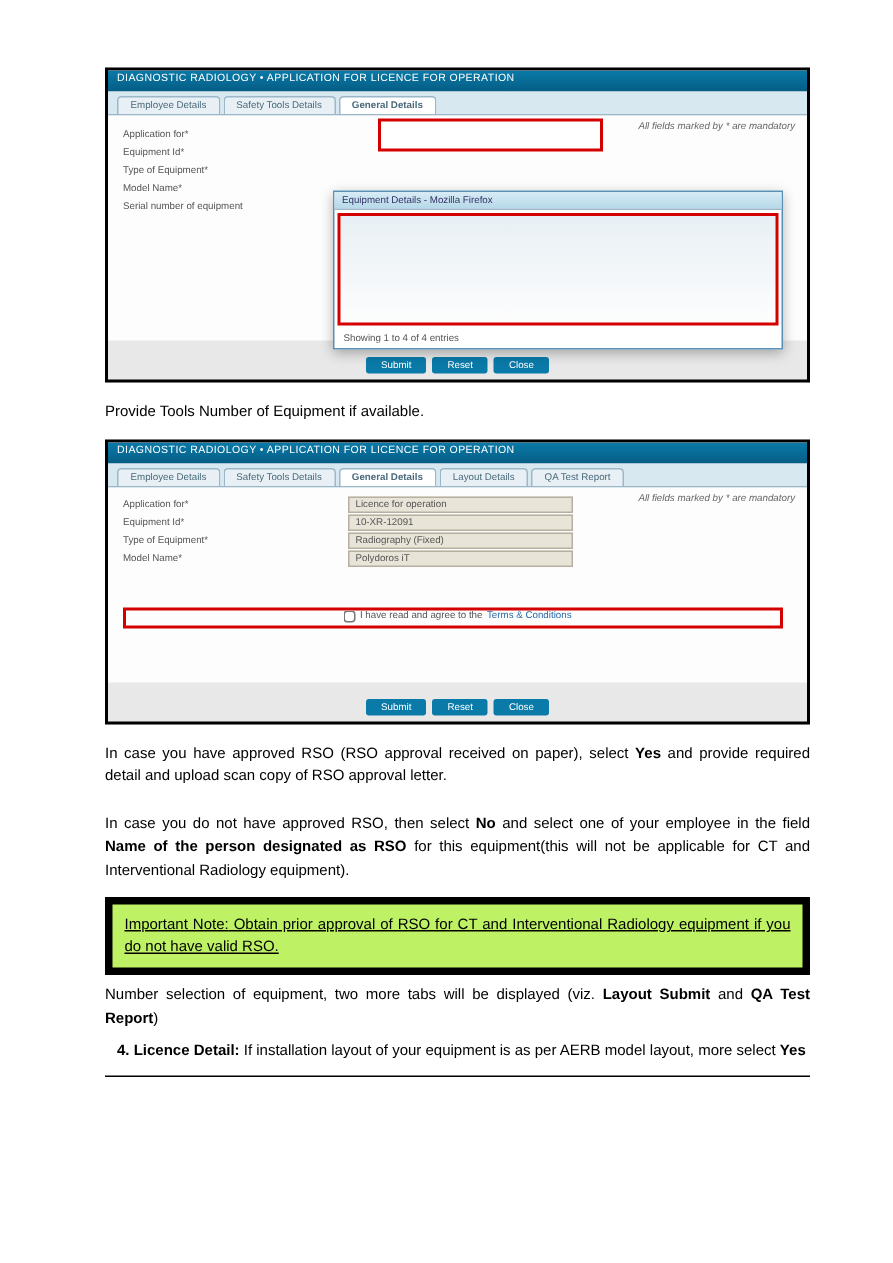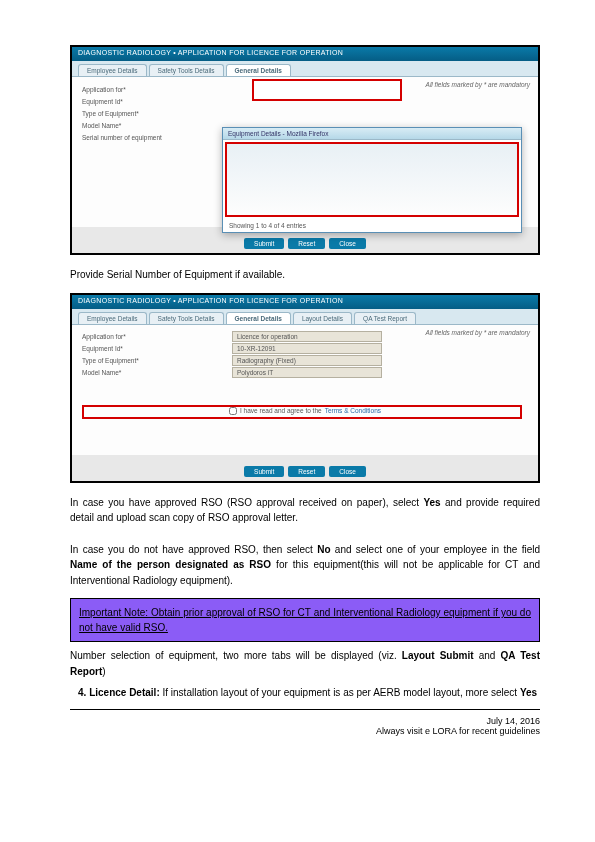--- a/index.html
+++ b/index.html
@@ -149,22 +149,22 @@
     margin-top: 28px;
   }
   .terms-row a { color: #2a6aa8; }
   .body-text {
     font-size: 10px;
     line-height: 1.55;
     margin: 10px 0;
     text-align: justify;
   }
   .note-box {
-    background: #8b5cf6;
-    border: 1px solid #000000;
+    background: #bef264;
+    border: 5px solid #000000;
     padding: 6px 8px;
     font-size: 10px;
     line-height: 1.5;
     margin: 4px 0;
     text-align: justify;
   }
   .list-item {
     font-size: 10px;
     line-height: 1.55;
     margin: 6px 0 0 0;
@@ -222,21 +222,21 @@
     <div class="modal-body"></div>
     <div class="modal-footer">Showing 1 to 4 of 4 entries</div>
   </div>
   <div class="btn-bar">
     <button class="btn">Submit</button>
     <button class="btn">Reset</button>
     <button class="btn">Close</button>
   </div>
 </div>
 
-<p class="body-text">Provide Serial Number of Equipment if available.</p>
+<p class="body-text">Provide Tools Number of Equipment if available.</p>
 
 <div class="screenshot ss2">
   <div class="app-header">DIAGNOSTIC RADIOLOGY • APPLICATION FOR LICENCE FOR OPERATION</div>
   <div class="tab-bar">
     <div class="tab">Employee Details</div>
     <div class="tab">Safety Tools Details</div>
     <div class="tab active">General Details</div>
     <div class="tab">Layout Details</div>
     <div class="tab">QA Test Report</div>
   </div>
@@ -286,17 +286,13 @@
 <p class="list-item">
   <span>Number selection of equipment, two more tabs will be displayed (viz. </span><b>Layout Submit</b><span> and </span><b>QA Test Report</b><span>)</span>
 </p>
 <p class="list-item list-sub">
   <b>4.</b> <b>Licence Detail:</b><span> If installation layout of your equipment is as per AERB model layout, more select </span><b>Yes</b>
 </p>
 
 <hr class="footer-rule">
 <div class="footer">
   <div style="width:120px"></div>
-  <div class="footer-right">
-    <div>July 14, 2016</div>
-    <div>Always visit e LORA for recent guidelines</div>
-  </div>
 </div>
 
 </body></html>

